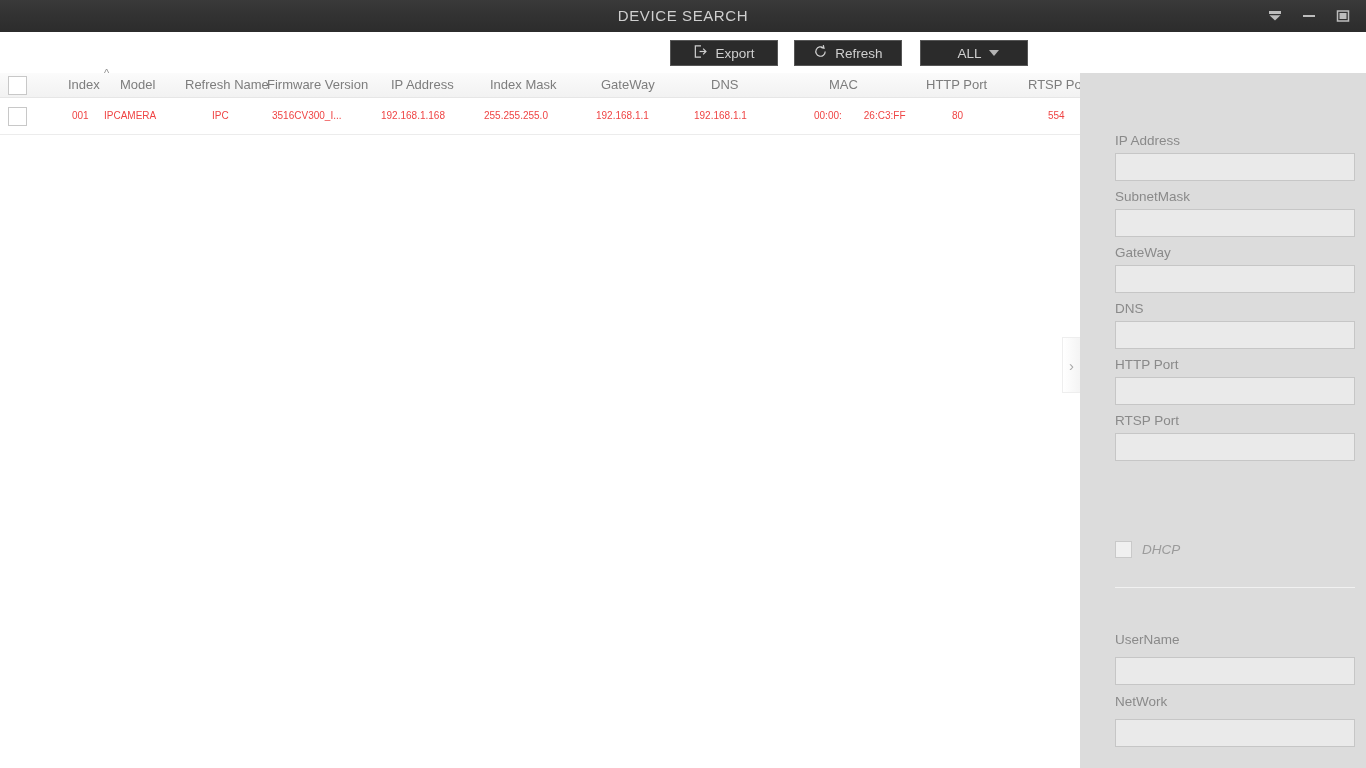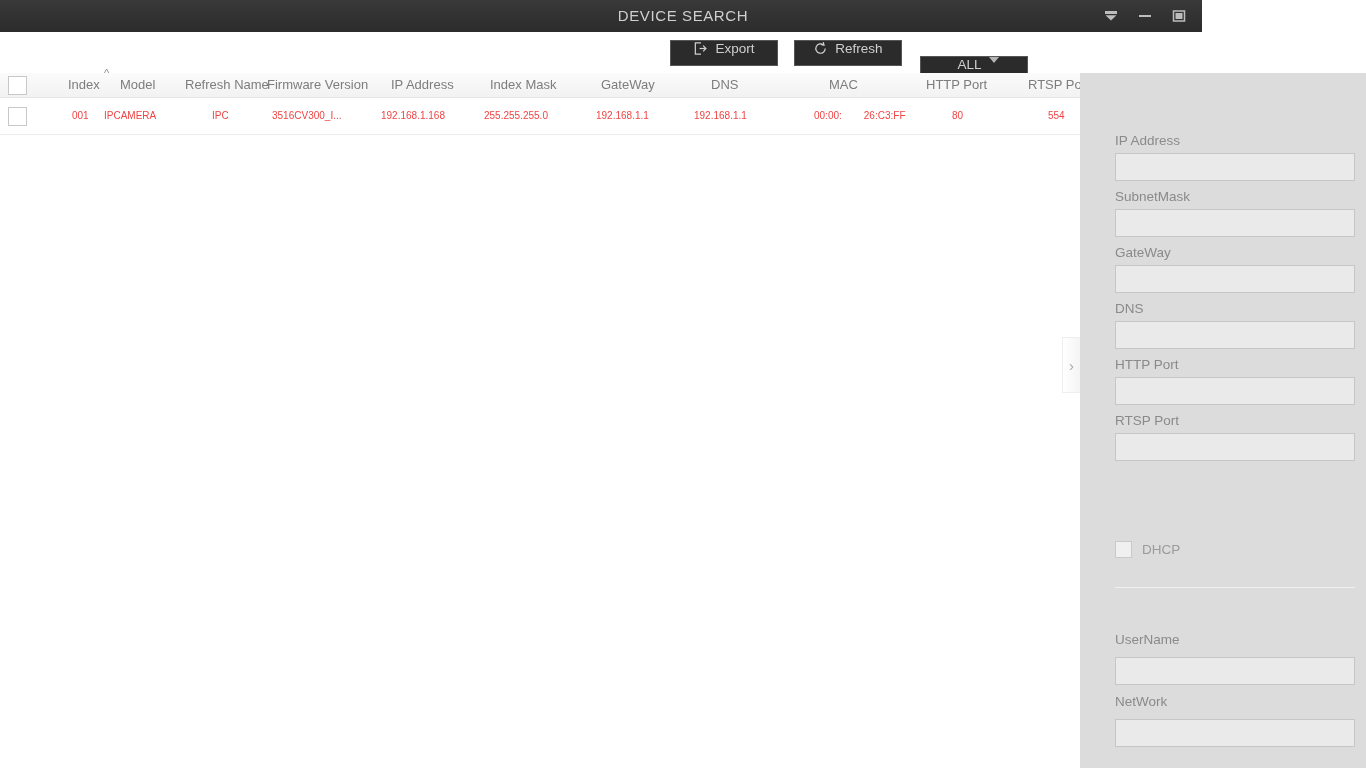--- a/index.html
+++ b/index.html
@@ -15,21 +15,21 @@
     position: relative;
     width: 1366px;
     height: 768px;
     background: #ffffff;
   }
 
   
   .titlebar {
     position: absolute;
     left: 0; top: 0;
-    width: 1202px; height: 32px;
+    width: 1366px; height: 32px;
     background: linear-gradient(to bottom, #3a3a3a 0%, #323232 50%, #2c2c2c 100%);
   }
   .titlebar .title {
     position: absolute;
     left: 0; top: 0;
     width: 1366px;
     line-height: 32px;
     text-align: center;
     color: #cfcfcf;
     font-size: 15px;
@@ -88,32 +88,31 @@
   }
   .tbtn {
     position: absolute;
     top: 40px;
     height: 26px;
     border: 1px solid #565656;
     background: #2b2b2b;
     color: #cfcfcf;
     font-size: 13.5px;
     display: flex;
-    align-items: flex-start;
+    align-items: center;
     justify-content: center;
     gap: 7px;
     box-sizing: border-box;
   }
   .tbtn-export { left: 670px; width: 108px; }
   .tbtn-refresh { left: 794px; width: 108px; }
   .tbtn-all {
     left: 920px; width: 108px;
     justify-content: center;
     padding-left: 8px;
-    margin-top: 16px;
   }
   .caret-dn {
     width: 0; height: 0;
     border-left: 5px solid transparent;
     border-right: 5px solid transparent;
     border-top: 6px solid #b4b4b4;
   }
 
   
   .table-area {
@@ -225,21 +224,21 @@
     position: absolute;
     left: 35px;
     width: 240px; height: 28px;
     background: #eaeaea;
     border: 1px solid #c6c6c6;
     box-sizing: border-box;
   }
   .dhcp-row {
     position: absolute;
     left: 35px; top: 468px;
-    display: flex; align-items: center; gap: 10px;
+    display: flex; align-items: center; gap: 10px; font-style: italic;
   }
   .cb-light {
     width: 15px; height: 15px;
     background: #f0f0f0;
     border: 1px solid #c9c9c9;
   }
   .dhcp-label { color: #9b9b9b; font-size: 13.5px; }
 
   .separator {
     position: absolute;

